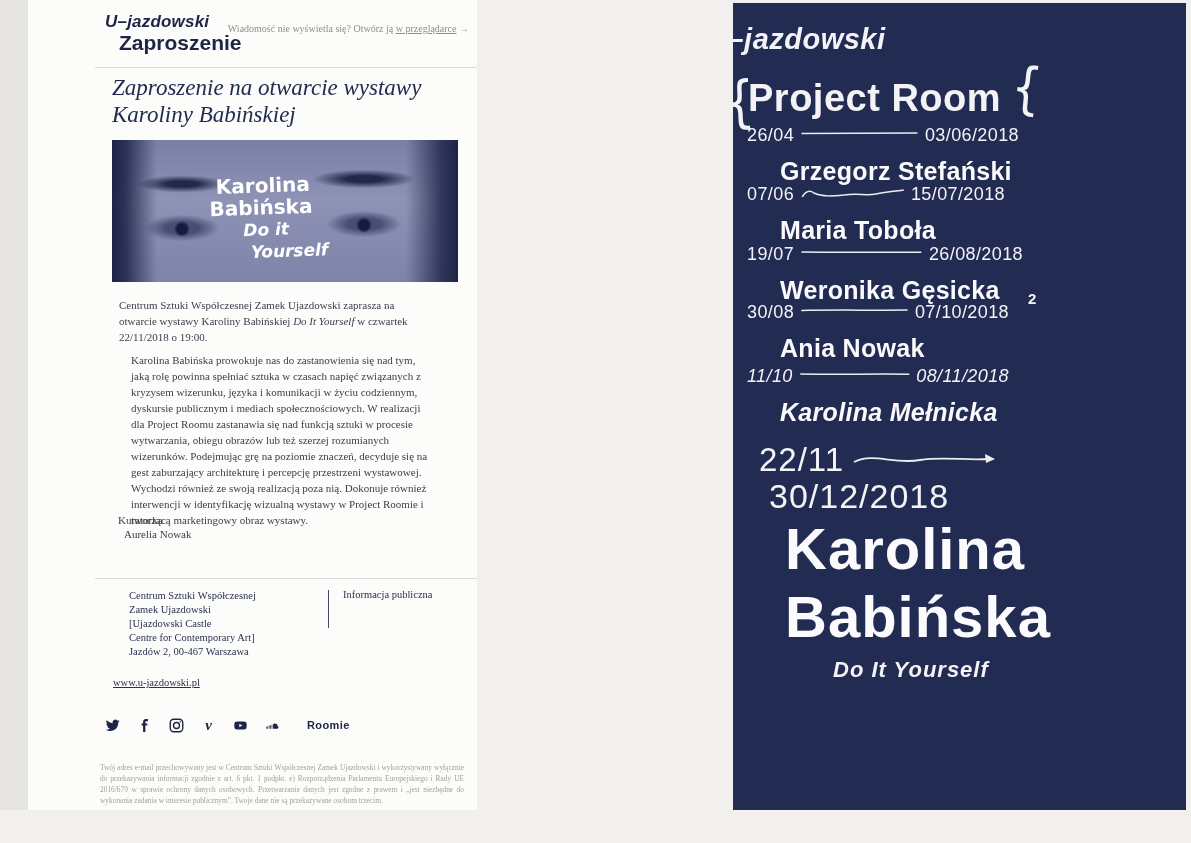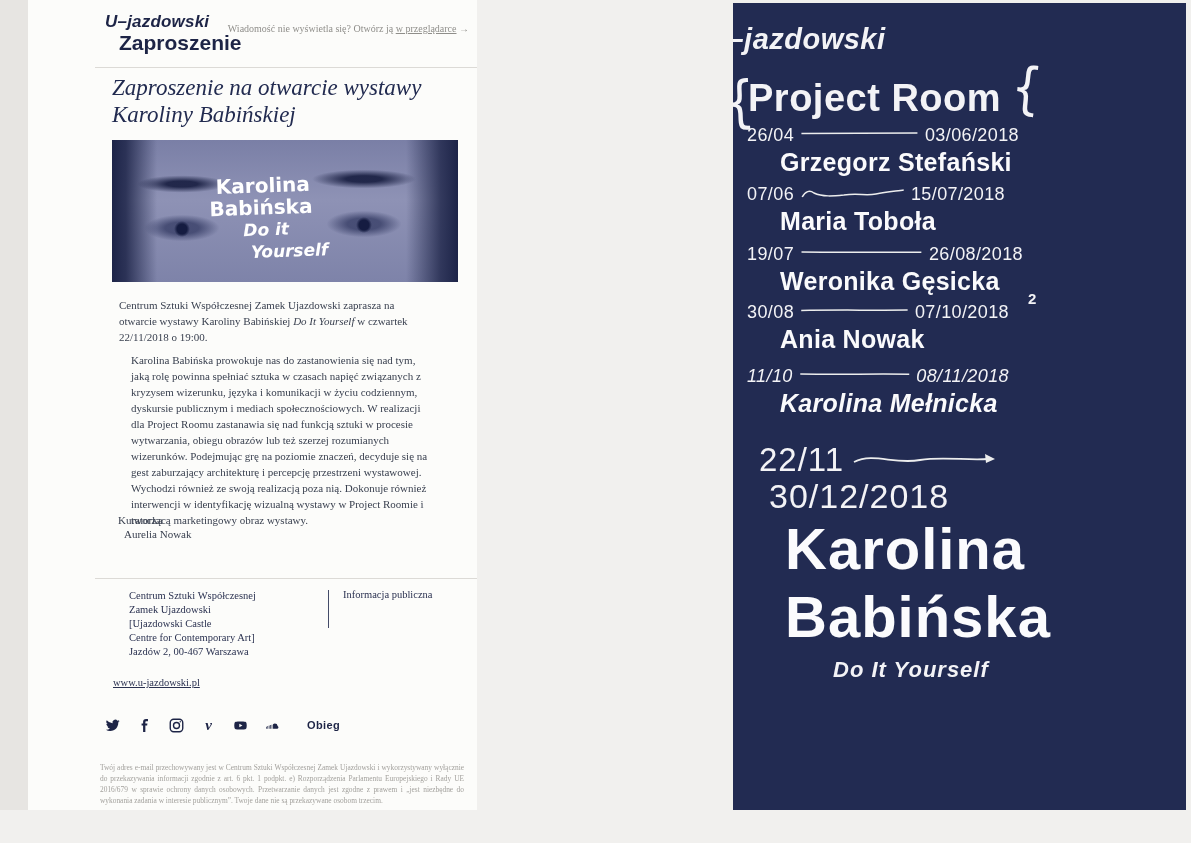--- a/index.html
+++ b/index.html
@@ -70,21 +70,21 @@
   .p-brand{position:absolute;left:-27px;top:22px;font:italic 700 29px/1 "Liberation Sans",sans-serif;letter-spacing:.5px;white-space:nowrap;}
   .brace{position:absolute;font-family:"DejaVu Sans",sans-serif;font-weight:400;color:#f3f3f6;}
   .brace-left{left:-11px;top:66px;font-size:56px;transform:scaleX(.85) rotate(-3deg);}
   .brace-right{left:276px;top:52px;font-size:56px;transform:scaleX(.85) rotate(7deg);}
   .p-title{position:absolute;left:15px;top:74px;font-size:38px;font-weight:700;letter-spacing:.5px;white-space:nowrap;}
 
   .sched-row{position:absolute;left:14px;}
   .sr-dates{display:flex;align-items:flex-start;font-size:18px;letter-spacing:.4px;line-height:22px;}
   .sr-line{flex:1;height:18px;margin:0 5px;}
   .sr-line svg{width:100%;height:100%;display:block;}
-  .sr-name{font-size:25px;font-weight:700;letter-spacing:.3px;padding-left:33px;margin-top:2px;white-space:nowrap;color:#fafafc;}
+  .sr-name{font-size:25px;font-weight:700;letter-spacing:.3px;padding-left:33px;margin-top:11px;white-space:nowrap;color:#fafafc;}
   .sup2{position:absolute;left:295px;top:287px;font-size:15px;font-weight:700;}
 
   .feat-d1{position:absolute;left:26px;top:438px;display:flex;align-items:center;font-size:33px;letter-spacing:1px;}
   .feat-arrow{width:150px;height:26px;margin-left:8px;}
   .feat-d2{position:absolute;left:36px;top:474px;font-size:34px;letter-spacing:1px;}
   .feat-name{position:absolute;left:52px;top:512px;font-size:58px;font-weight:700;line-height:68px;letter-spacing:1px;color:#fbfbfd;white-space:nowrap;}
   .diy{position:absolute;left:100px;top:656px;font:italic 700 22px/1 "Liberation Sans",sans-serif;letter-spacing:1px;}
   .white-line{stroke:#eceded;fill:none;}
 </style>
 </head>
@@ -164,21 +164,21 @@
             <path d="M23 7.2a3 3 0 0 0-2.1-2.1C19 4.5 12 4.5 12 4.5s-7 0-8.9.6A3 3 0 0 0 1 7.2 31 31 0 0 0 .5 12 31 31 0 0 0 1 16.8a3 3 0 0 0 2.1 2.1c1.9.6 8.9.6 8.9.6s7 0 8.9-.6a3 3 0 0 0 2.1-2.1A31 31 0 0 0 23.5 12 31 31 0 0 0 23 7.2z"></path>
             <polygon points="9.8,8.6 15.6,12 9.8,15.4" fill="#fcfcfa"></polygon>
           </svg>
       </div>
       <div class="sicon">
         <svg viewBox="0 0 24 24" width="16" height="13" fill="#1d2446">
             <path d="M0 14.2h1.3v3.6H0zM2.6 13h1.3v4.8H2.6zM5.2 11.8h1.3v6H5.2zM7.8 11h1.3v6.8H7.8zM10.4 10.4h1.3v7.4h-1.3z"></path>
             <path d="M13 9.6a5.3 5.3 0 0 1 3.4-1.2 5.2 5.2 0 0 1 5.1 4.4A3 3 0 0 1 21 18.2l-8-.1z"></path>
           </svg>
       </div>
-      <div class="obieg">Obieg</div>
+      <div class="obieg">Roomie</div>
     </div>
 
     <div class="abs legal">Twój adres e-mail przechowywany jest w Centrum Sztuki Współczesnej Zamek Ujazdowski i wykorzystywany wyłącznie do przekazywania informacji zgodnie z art. 6 pkt. 1 podpkt. e) Rozporządzenia Parlamentu Europejskiego i Rady UE 2016/679 w sprawie ochrony danych osobowych. Przetwarzanie danych jest zgodne z prawem i „jest niezbędne do wykonania zadania w interesie publicznym”. Twoje dane nie są przekazywane osobom trzecim.</div>
 
     <div class="abs unsub"><span>Jeżeli nie chcesz otrzymywać od nas informacji, </span><span class="u">kliknij tutaj.</span></div>
   </div>
 
   <div class="abs poster">
 
     <div class="p-brand">U–jazdowski</div>

